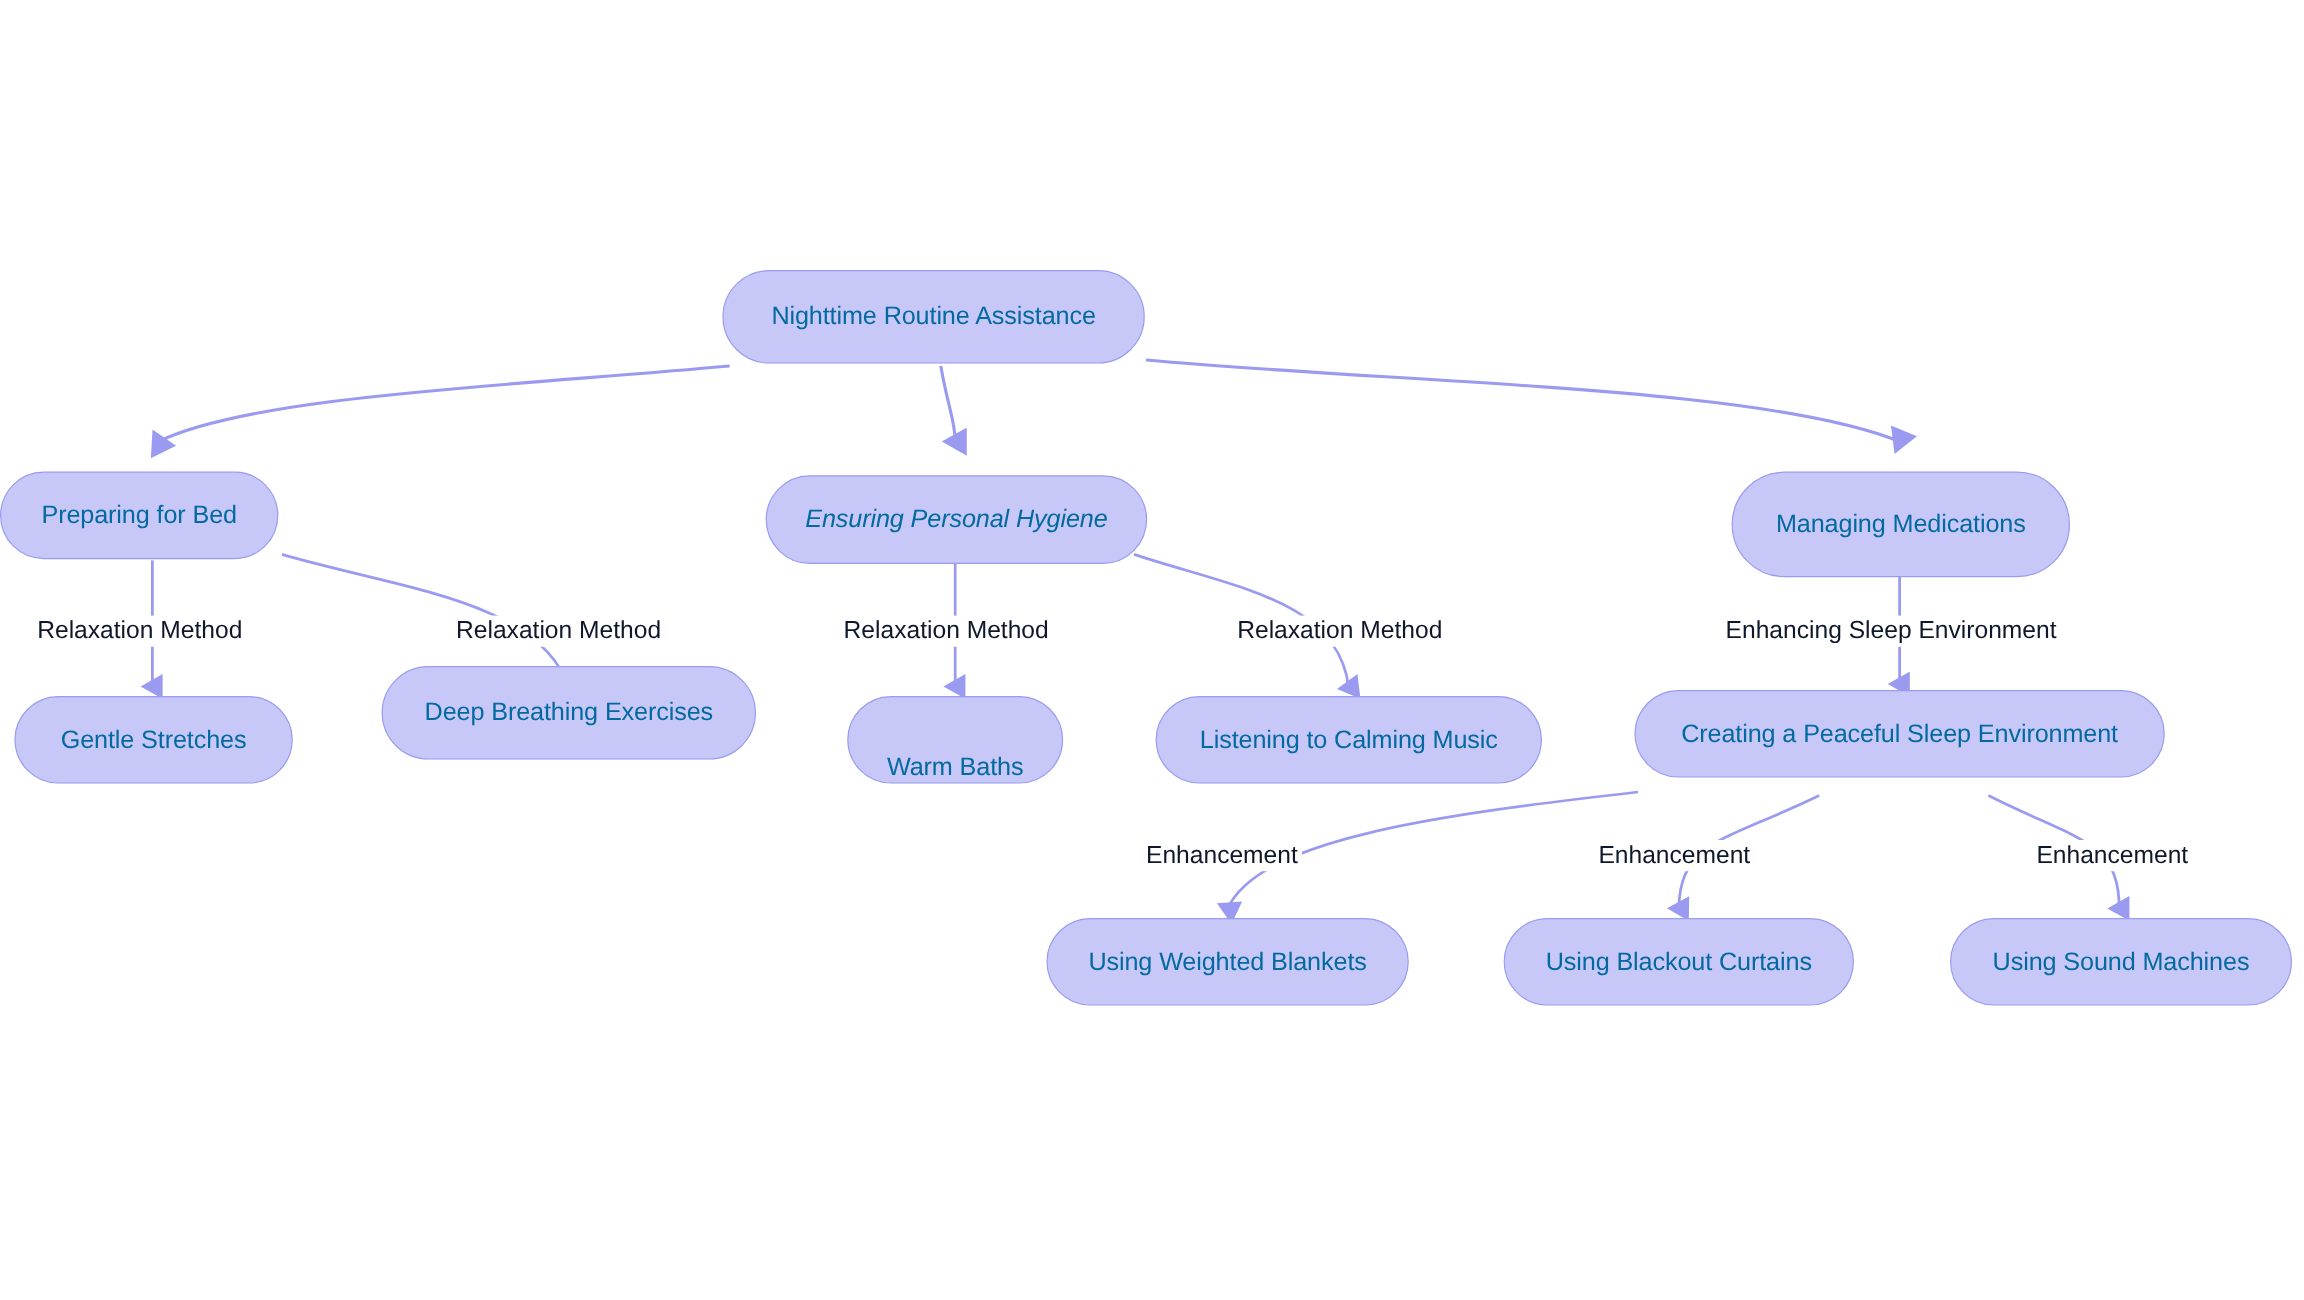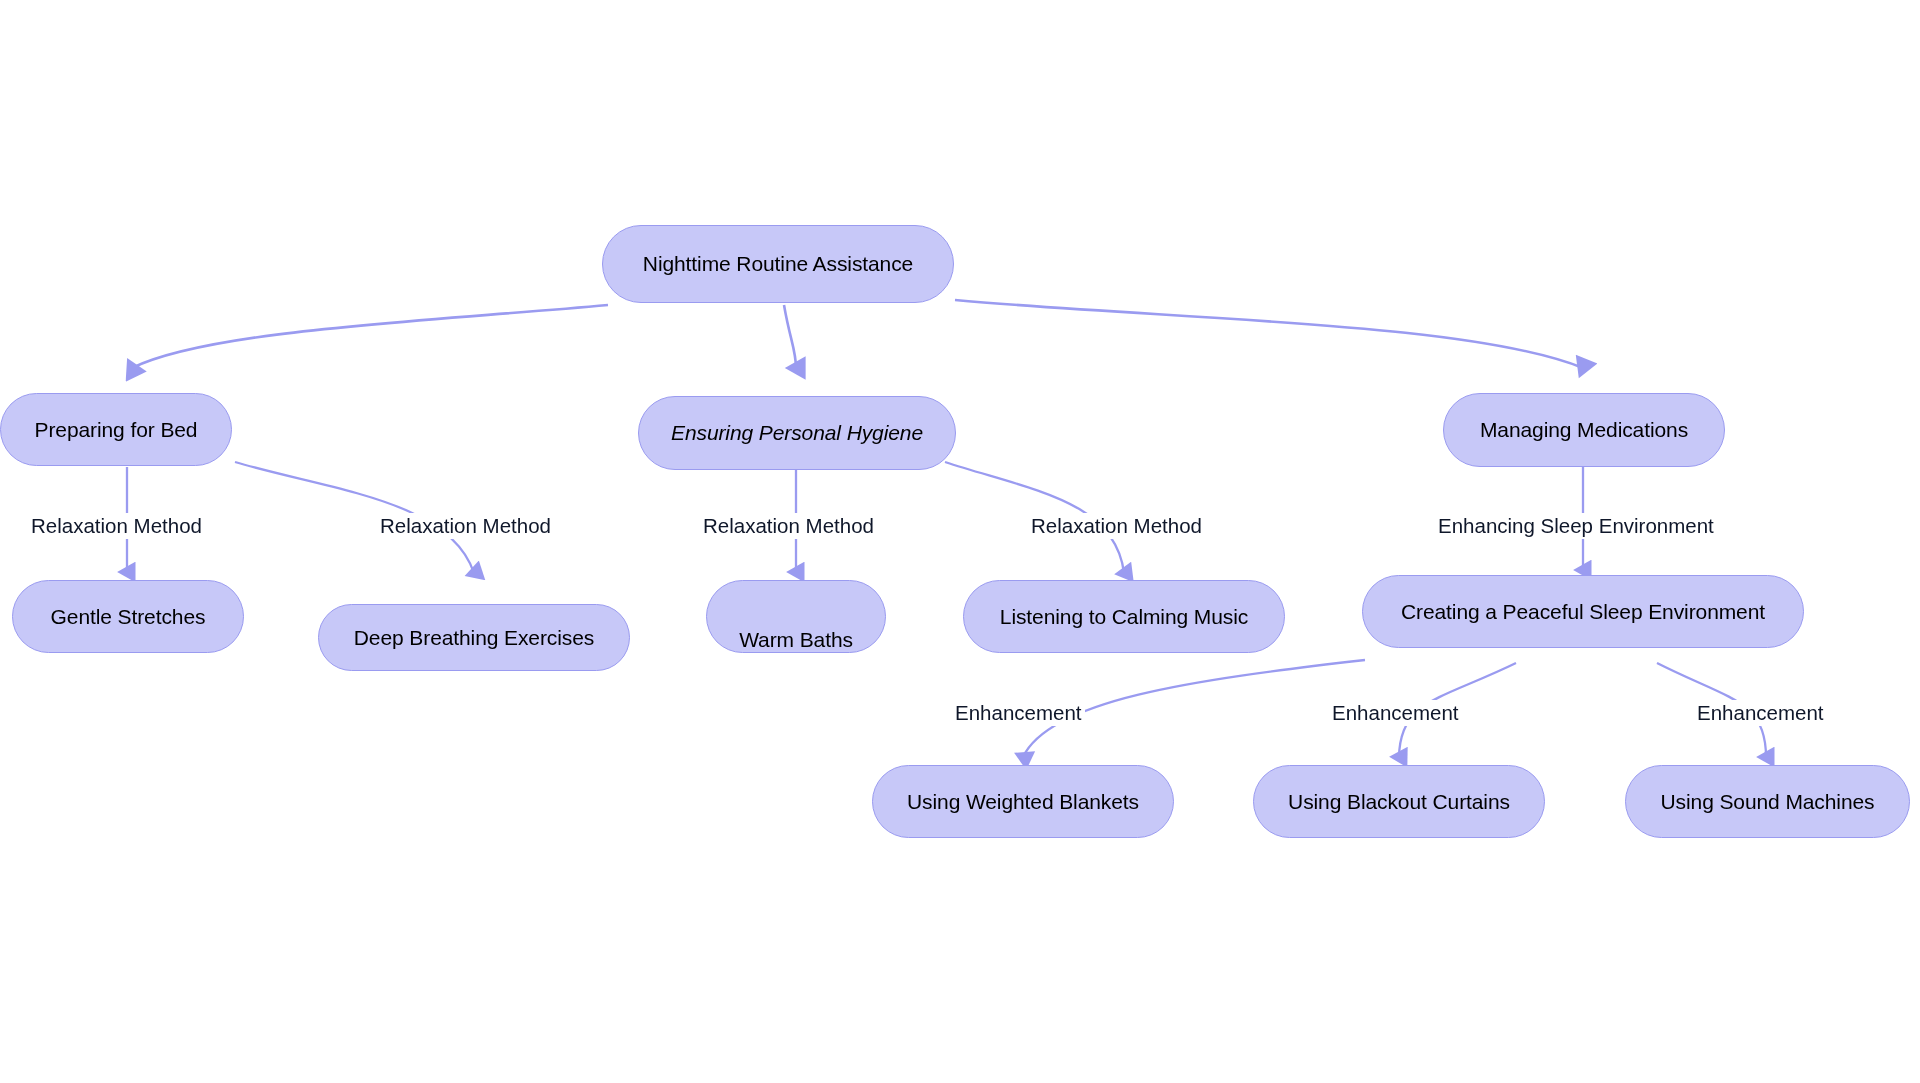--- a/index.html
+++ b/index.html
@@ -29,21 +29,21 @@
   }
   .node {
     position: absolute;
     box-sizing: border-box;
     background: #c7c8f8;
     border: 1.3px solid #9a9bf0;
     border-radius: 999px;
     display: flex;
     align-items: center;
     justify-content: center;
-    color: #000000;
+    color: #0369a1;
     font-size: 21px;
     font-family: "Liberation Sans", sans-serif;
     letter-spacing: -0.1px;
     white-space: nowrap;
     z-index: 2;
   }
   .edge-label {
     position: absolute;
     color: #0f172a;
     font-size: 20.5px;
@@ -88,28 +88,28 @@
   <div class="node" style="left:602px; top:225px; width:352px; height:78px;">
     <span>Nighttime Routine Assistance</span>
   </div>
 
   <div class="node" style="left:0; top:393px; width:232px; height:73px;">
     <span>Preparing for Bed</span>
   </div>
   <div class="node" style="left:638px; top:396px; width:318px; height:74px;font-style:italic;">
     <span>Ensuring Personal Hygiene</span>
   </div>
-  <div class="node" style="left:1443px; top:393px; width:282px; height:74px;">
+  <div class="node" style="left:1443px; top:393px; width:282px; height:88px;">
     <span>Managing Medications</span>
   </div>
 
   <div class="node" style="left:12px; top:580px; width:232px; height:73px;">
     <span>Gentle Stretches</span>
   </div>
-  <div class="node" style="left:318px; top:604px; width:312px; height:67px;text-align:center;">
+  <div class="node" style="left:318px; top:555px; width:312px; height:78px;text-align:center;">
     <span>Deep Breathing Exercises</span>
   </div>
   <div class="node" style="left:706px; top:580px; width:180px; height:73px;align-items:flex-end;">
     <span>Warm Baths</span>
   </div>
   <div class="node" style="left:963px; top:580px; width:322px; height:73px;">
     <span>Listening to Calming Music</span>
   </div>
   <div class="node" style="left:1362px; top:575px; width:442px; height:73px;">
     <span>Creating a Peaceful Sleep Environment</span>

